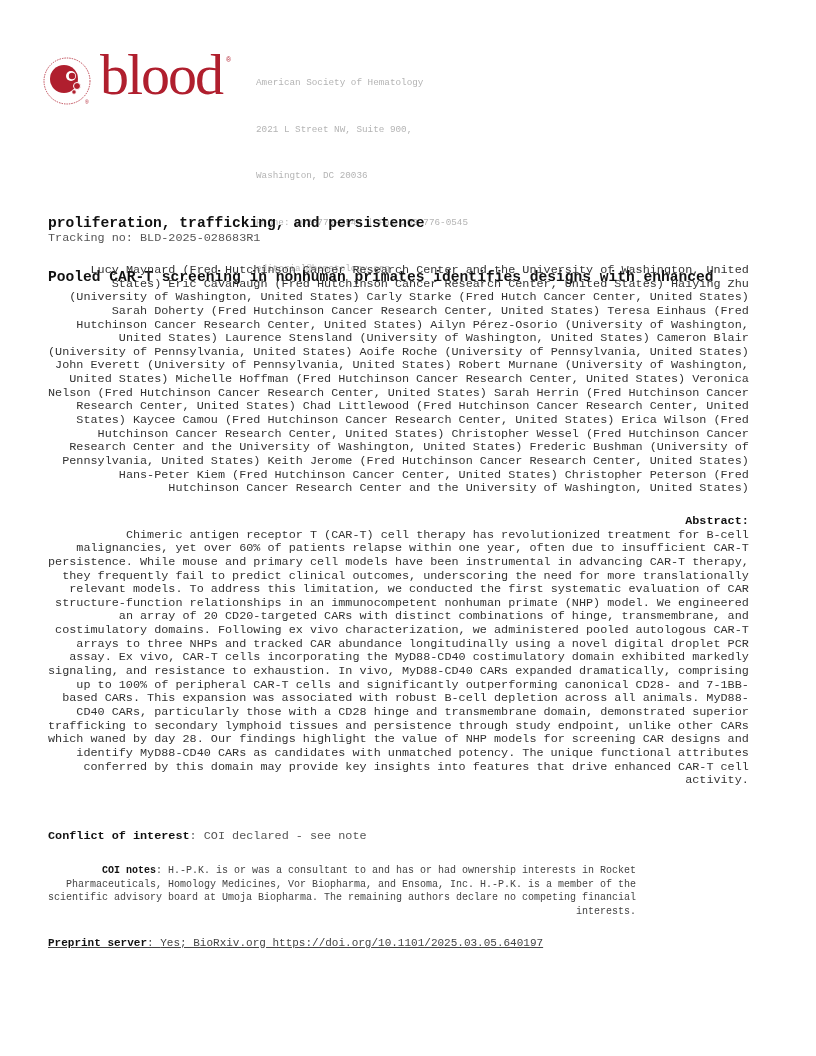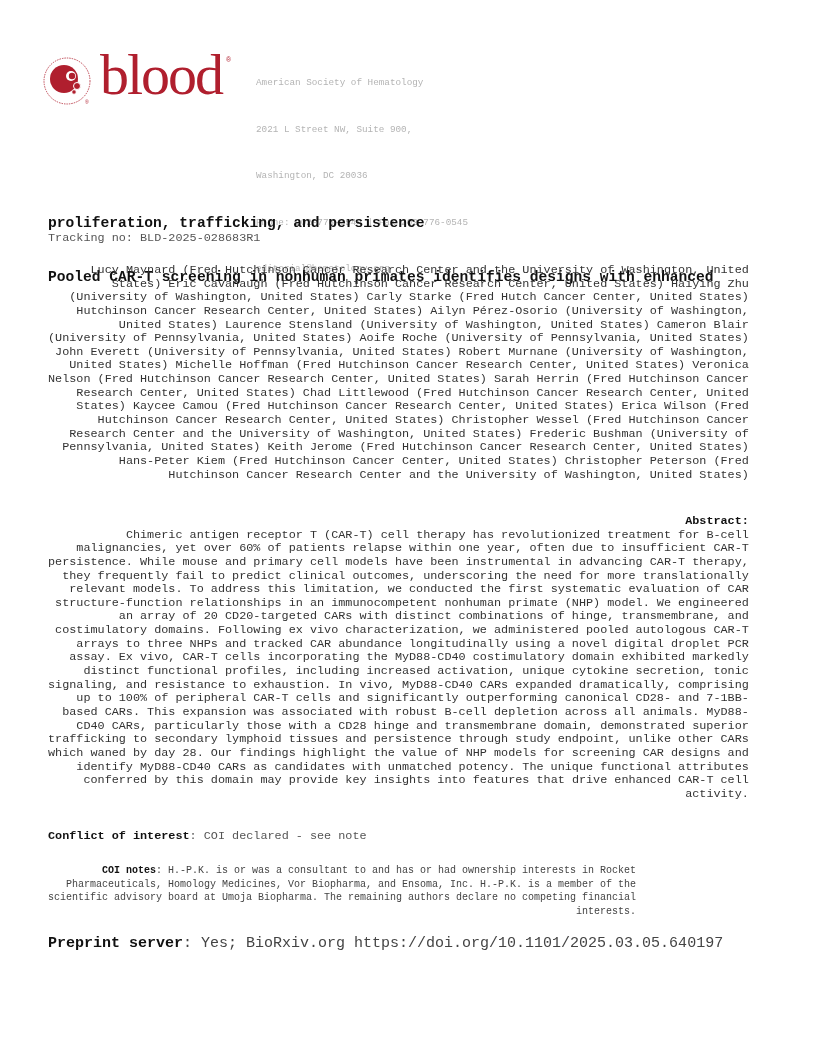--- a/index.html
+++ b/index.html
@@ -124,24 +124,25 @@
       left: 48px;
       top: 864px;
       font-size: 10px;
       line-height: 13.65px;
       color: #444444;
     }
     .preprint {
       position: absolute;
       left: 48px;
       top: 937px;
-      font-size: 15px;
+      font-size: 11px;
       line-height: 13.65px;
       color: #444444;
       white-space: pre;
+      text-decoration: underline;
     }
   </style>
 </head>
 <body>
 
 <div class="header">
   <div class="logo">
     <svg class="logo-seal" viewBox="0 0 50 50" width="50" height="50">
       <circle cx="25" cy="25" r="23" fill="none" stroke="#b01f2e" stroke-width="0.8" stroke-dasharray="1.5 1"></circle>
       <circle cx="22" cy="23" r="14" fill="#b01f2e"></circle>
@@ -167,20 +168,21 @@
   <div>proliferation, trafficking, and persistence</div>
   <div>Pooled CAR-T screening in nonhuman primates identifies designs with enhanced</div>
 </div>
 
 <div class="tracking">Tracking no: BLD-2025-028683R1</div>
 
 <div class="authors">
   <div class="line">Lucy Maynard (Fred Hutchinson Cancer Research Center and the University of Washington, United</div>
   <div class="line">States) Eric Cavanaugh (Fred Hutchinson Cancer Research Center, United States) Haiying Zhu</div>
   <div class="line">(University of Washington, United States) Carly Starke (Fred Hutch Cancer Center, United States)</div>
+  <div class="line">Sarah Doherty (Fred Hutchinson Cancer Research Center, United States) Teresa Einhaus (Fred</div>
   <div class="line">Hutchinson Cancer Research Center, United States) Ailyn Pérez-Osorio (University of Washington,</div>
   <div class="line">United States) Laurence Stensland (University of Washington, United States) Cameron Blair</div>
   <div class="line">(University of Pennsylvania, United States) Aoife Roche (University of Pennsylvania, United States)</div>
   <div class="line">John Everett (University of Pennsylvania, United States) Robert Murnane (University of Washington,</div>
   <div class="line">United States) Michelle Hoffman (Fred Hutchinson Cancer Research Center, United States) Veronica</div>
   <div class="line">Nelson (Fred Hutchinson Cancer Research Center, United States) Sarah Herrin (Fred Hutchinson Cancer</div>
   <div class="line">Research Center, United States) Chad Littlewood (Fred Hutchinson Cancer Research Center, United</div>
   <div class="line">States) Kaycee Camou (Fred Hutchinson Cancer Research Center, United States) Erica Wilson (Fred</div>
   <div class="line">Hutchinson Cancer Research Center, United States) Christopher Wessel (Fred Hutchinson Cancer</div>
   <div class="line">Research Center and the University of Washington, United States) Frederic Bushman (University of</div>
@@ -194,21 +196,20 @@
   <div class="line">Chimeric antigen receptor T (CAR-T) cell therapy has revolutionized treatment for B-cell</div>
   <div class="line">malignancies, yet over 60% of patients relapse within one year, often due to insufficient CAR-T</div>
   <div class="line">persistence. While mouse and primary cell models have been instrumental in advancing CAR-T therapy,</div>
   <div class="line">they frequently fail to predict clinical outcomes, underscoring the need for more translationally</div>
   <div class="line">relevant models. To address this limitation, we conducted the first systematic evaluation of CAR</div>
   <div class="line">structure-function relationships in an immunocompetent nonhuman primate (NHP) model. We engineered</div>
   <div class="line">an array of 20 CD20-targeted CARs with distinct combinations of hinge, transmembrane, and</div>
   <div class="line">costimulatory domains. Following ex vivo characterization, we administered pooled autologous CAR-T</div>
   <div class="line">arrays to three NHPs and tracked CAR abundance longitudinally using a novel digital droplet PCR</div>
   <div class="line">assay. Ex vivo, CAR-T cells incorporating the MyD88-CD40 costimulatory domain exhibited markedly</div>
-  <div class="line">distinct functional profiles, including increased activation, unique cytokine secretion, tonic</div>
   <div class="line">signaling, and resistance to exhaustion. In vivo, MyD88-CD40 CARs expanded dramatically, comprising</div>
   <div class="line">up to 100% of peripheral CAR-T cells and significantly outperforming canonical CD28- and 7-1BB-</div>
   <div class="line">based CARs. This expansion was associated with robust B-cell depletion across all animals. MyD88-</div>
   <div class="line">CD40 CARs, particularly those with a CD28 hinge and transmembrane domain, demonstrated superior</div>
   <div class="line">trafficking to secondary lymphoid tissues and persistence through study endpoint, unlike other CARs</div>
   <div class="line">which waned by day 28. Our findings highlight the value of NHP models for screening CAR designs and</div>
   <div class="line">identify MyD88-CD40 CARs as candidates with unmatched potency. The unique functional attributes</div>
   <div class="line">conferred by this domain may provide key insights into features that drive enhanced CAR-T cell</div>
   <div class="line">activity.</div>
 </div>

